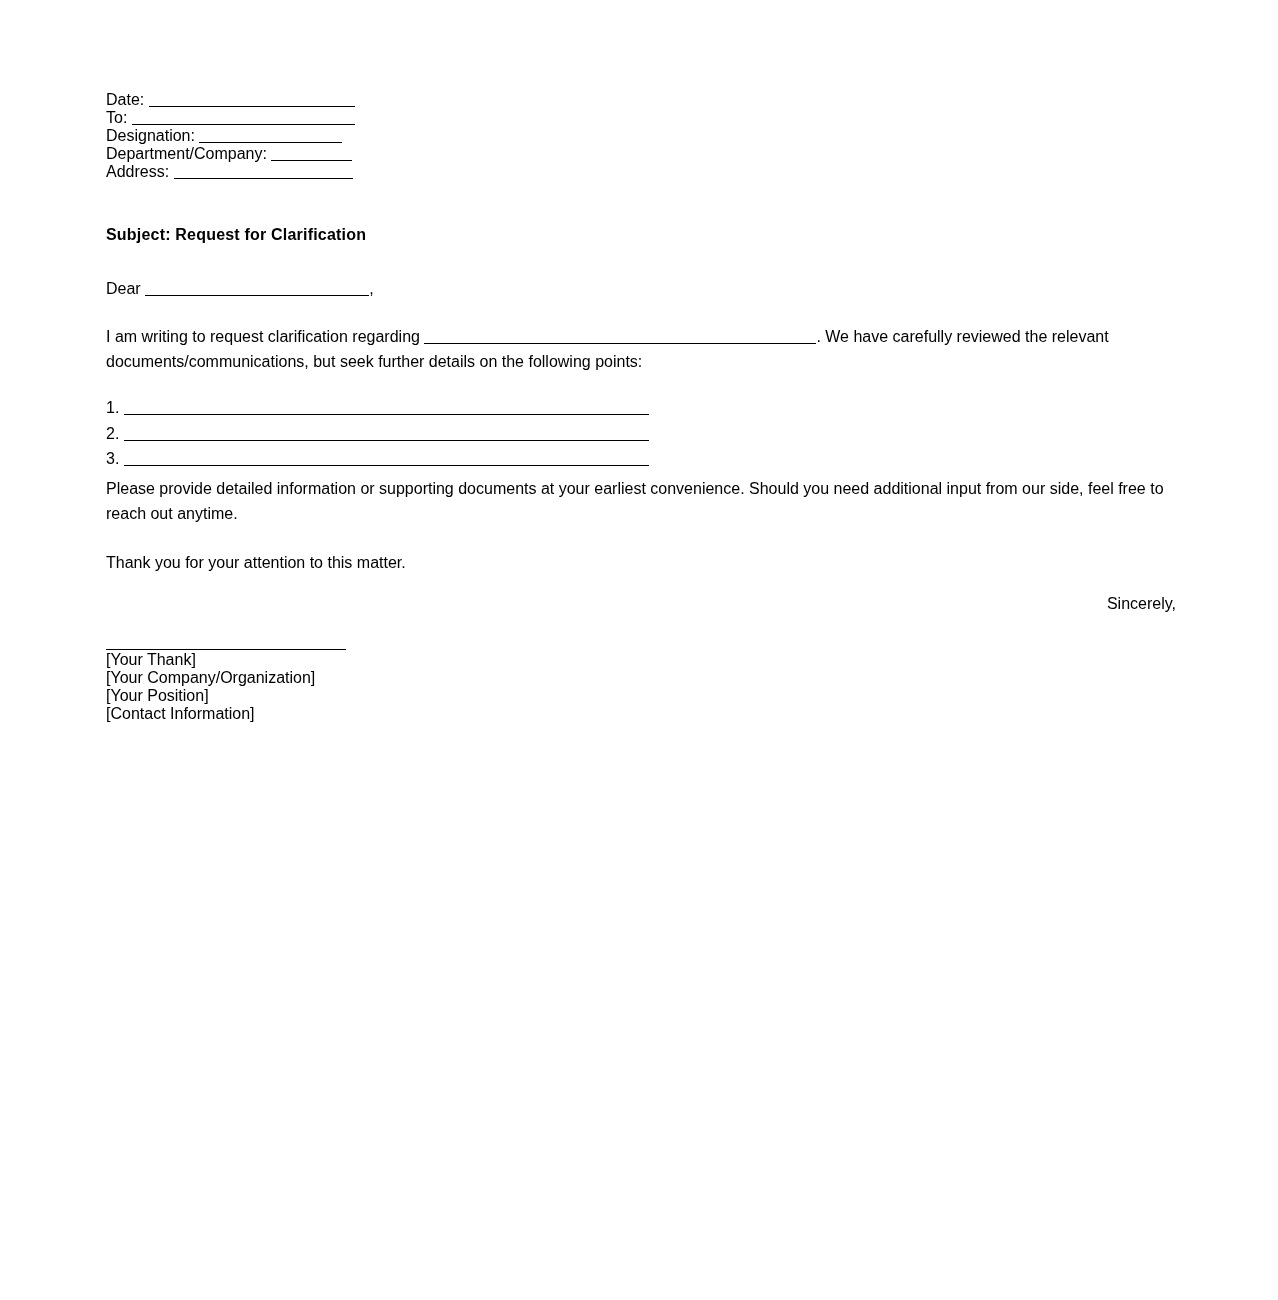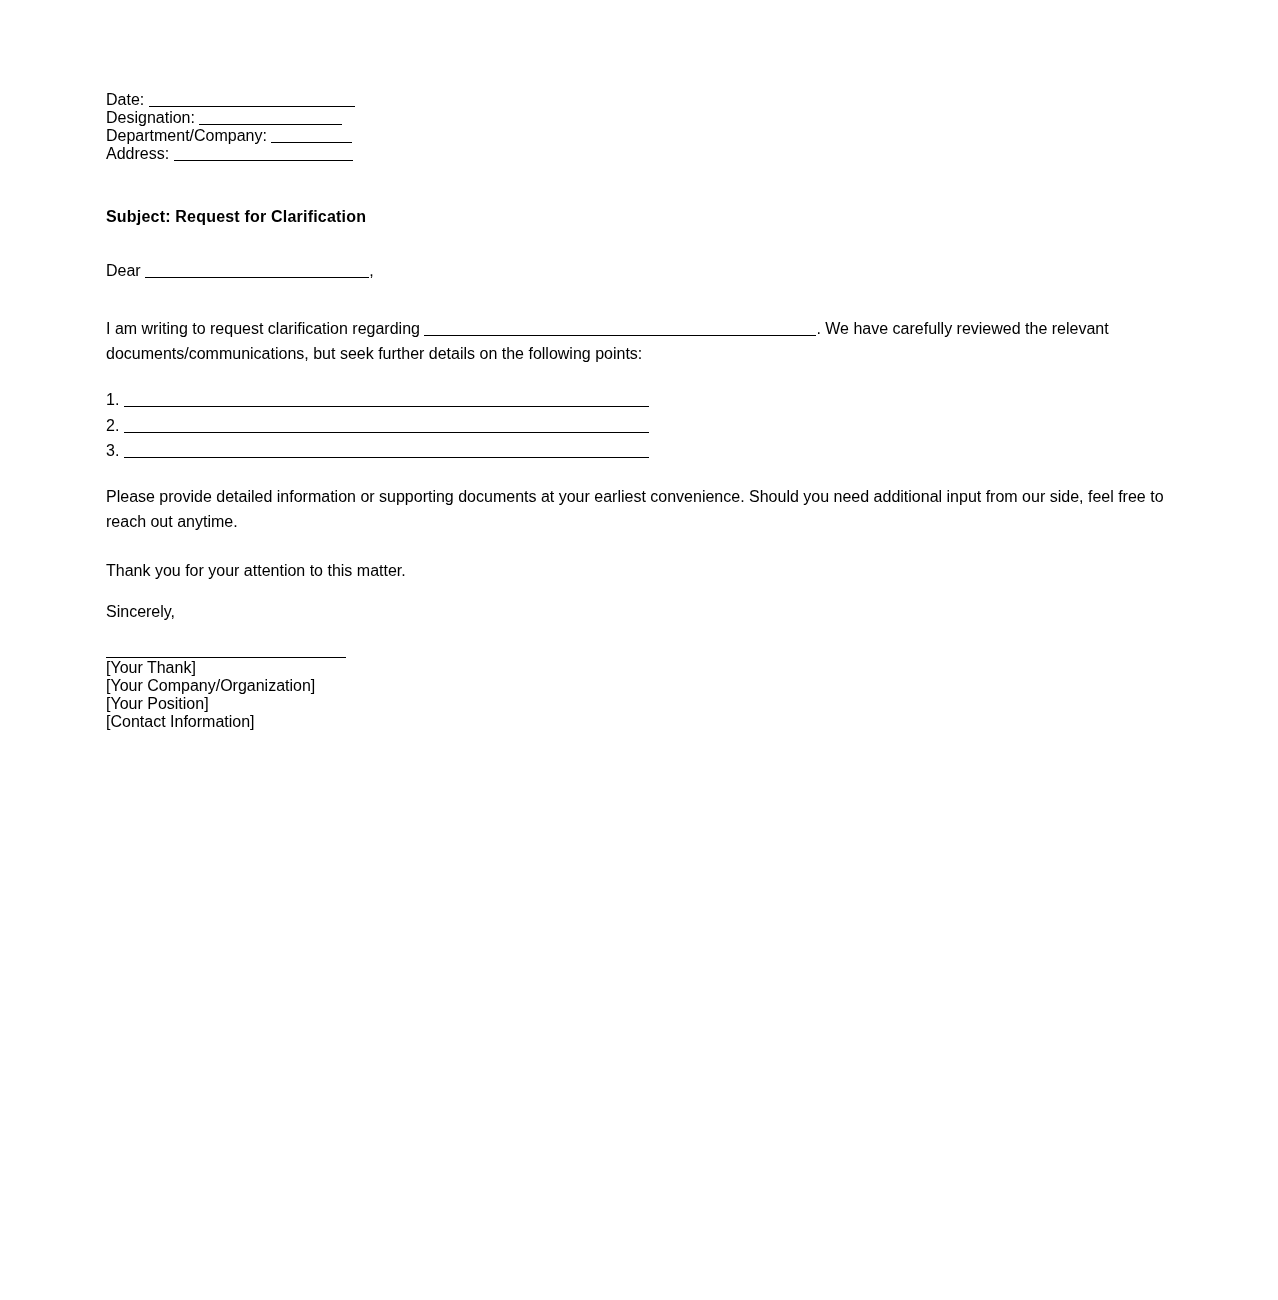--- a/index.html
+++ b/index.html
@@ -3,37 +3,38 @@
   <meta charset="utf-8">
   <style>
     html, body { margin: 0; padding: 0; background: #ffffff; }
     body { width: 1278px; height: 1300px; position: relative; font-family: "Liberation Sans", sans-serif; color: #000; font-size: 16px; }
     .page { position: absolute; left: 106px; top: 91px; width: 1070px; }
     .hdr-line { line-height: 18px; height: 18px; white-space: pre; }
     .blank { display: inline-block; border-bottom: 1px solid #000; height: 14px; vertical-align: baseline; margin-bottom: -2px; }
     .subject { font-weight: bold; margin-top: 45px; line-height: 18px; letter-spacing: 0.2px; }
     .dear { margin-top: 36px; line-height: 18px; }
     .para { line-height: 25px; }
-    .p1 { margin-top: 36px; }
+    .p1 { margin-top: 26px; }
     .list { margin-top: 21px; }
     .list-item { line-height: 25.5px; height: 25.5px; }
-    .p2 { margin-top: 20px; }
+    .p2 { margin-top: 4px; }
     .p3 { margin-top: 28px; line-height: 18px; }
-    .p4 { margin-top: 23px; line-height: 18px; }
+    .p4 { margin-top: 23px; line-height: 18px; text-align: right; }
     .sig-line { margin-top: 22px; width: 240px; border-bottom: 1px solid #000; height: 14px; }
     .sig-block { margin-top: 1px; }
     .sig-block div { line-height: 18px; height: 18px; }
   </style>
 </head>
 <body>
 
 <div class="page">
 
   <div>
     <div class="hdr-line"><span>Date:</span> <span class="blank" style="width:206px"></span></div>
+    <div class="hdr-line"><span>To:</span> <span class="blank" style="width:223px"></span></div>
     <div class="hdr-line"><span>Designation:</span> <span class="blank" style="width:143px"></span></div>
     <div class="hdr-line"><span>Department/Company:</span> <span class="blank" style="width:81px"></span></div>
     <div class="hdr-line"><span>Address:</span> <span class="blank" style="width:179px"></span></div>
   </div>
 
   <div class="subject">Subject: Request for Clarification</div>
 
   <div class="dear"><span>Dear</span> <span class="blank" style="width:224px"></span><span>,</span></div>
 
   <div class="para p1"><span>I am writing to request clarification regarding</span> <span class="blank" style="width:392px"></span><span>. We have carefully reviewed the relevant documents/communications, but seek further details on the following points:</span></div>

